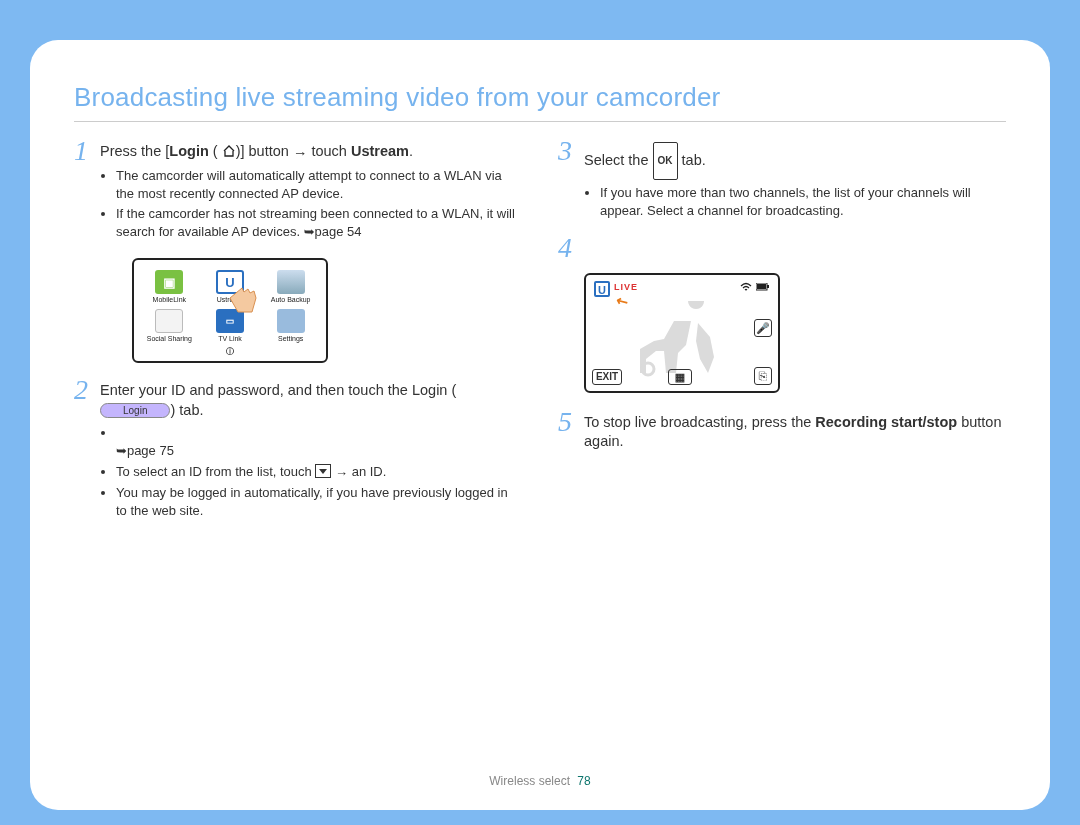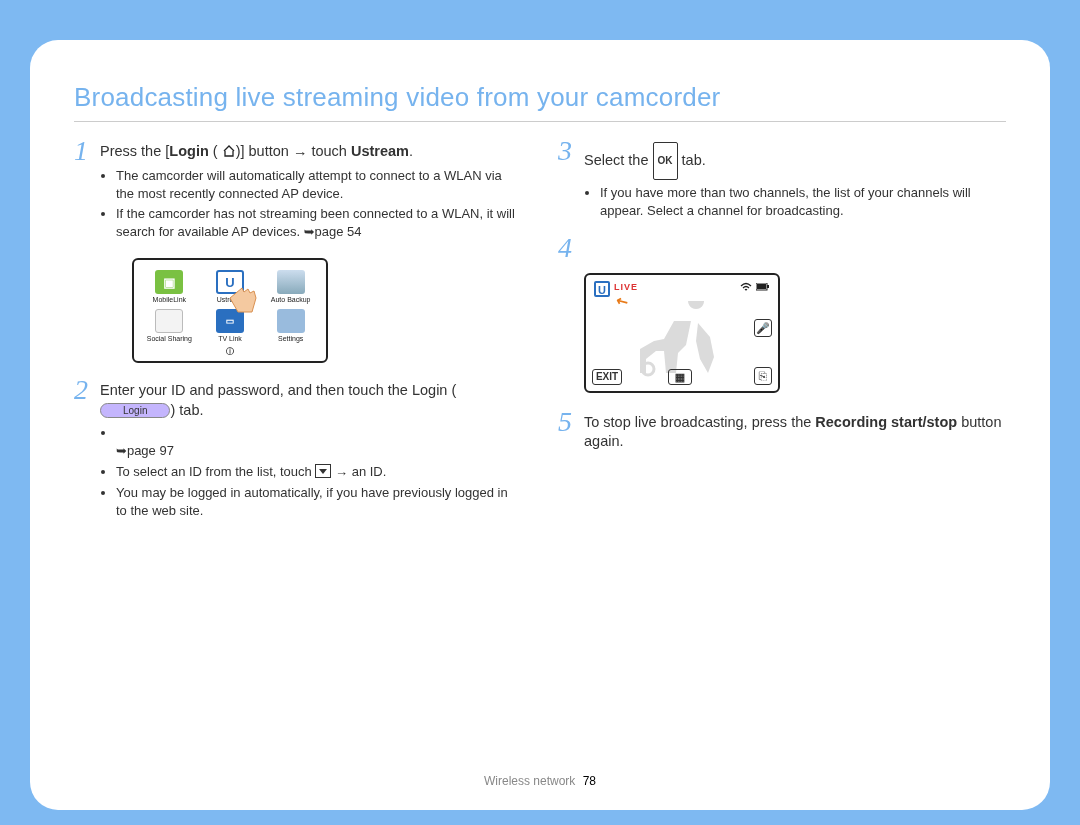--- a/index.html
+++ b/index.html
@@ -135,21 +135,21 @@
   .side-door { bottom:6px; }
   .bottom-btn { position:absolute; bottom:6px; height:16px; border:1px solid #333; border-radius:3px; font-size:10px; font-weight:700; text-align:center; line-height:14px;}
   .btn-exit { left:6px; width:30px; }
   .btn-gallery { left:82px; width:24px; font-size:11px;}
   .silhouette { position:absolute; left:50px; top:26px; width:100px; height:78px; opacity:0.65;}
 
   .footer {
     position:absolute; left:0; right:0; bottom:22px;
     text-align:center; font-size:12px; color:#888;
   }
-  .footer .pg { color:#000000; font-weight:500; margin-left:4px;}
+  .footer .pg { color:#0f766e; font-weight:500; margin-left:4px;}
 </style>
 </head>
 <body>
 
 <div class="page">
   <div class="title">Broadcasting live streaming video from your camcorder</div>
   <hr class="divider">
 
   <div class="cols">
     <div class="col">
@@ -205,21 +205,21 @@
         </svg>
       </div>
 
       <div class="step">
         <div class="step-num">2</div>
         <div class="step-body">
           <span class="lead">
             <span>Enter your ID and password, and then touch the Login (</span><span class="inline-login-btn">Login</span><span>) tab.</span>
           </span>
           <ul>
-            <li><br><span>➥</span><span>page 97</span></li>
+            <li><br><span>➥</span><span>page 75</span></li>
             <li><span>To select an ID from the list, touch </span><span class="inline-dropdown-btn"></span><span> → an ID.</span></li>
             <li>You may be logged in automatically, if you have previously logged in to the web site.</li>
           </ul>
         </div>
       </div>
 
     </div>
 
     <div class="col">
 
@@ -275,16 +275,16 @@
           <span class="lead">
             <span>To stop live broadcasting, press the </span><b>Recording start/stop</b><span> button again.</span>
           </span>
         </div>
       </div>
 
     </div>
   </div>
 
   <div class="footer">
-    <span>Wireless network</span>
+    <span>Wireless select</span>
     <span class="pg">78</span>
   </div>
 </div>
 
 </body></html>

